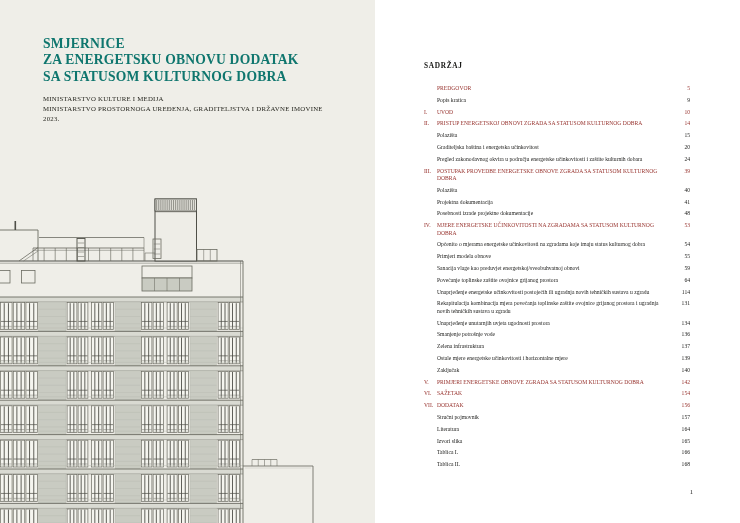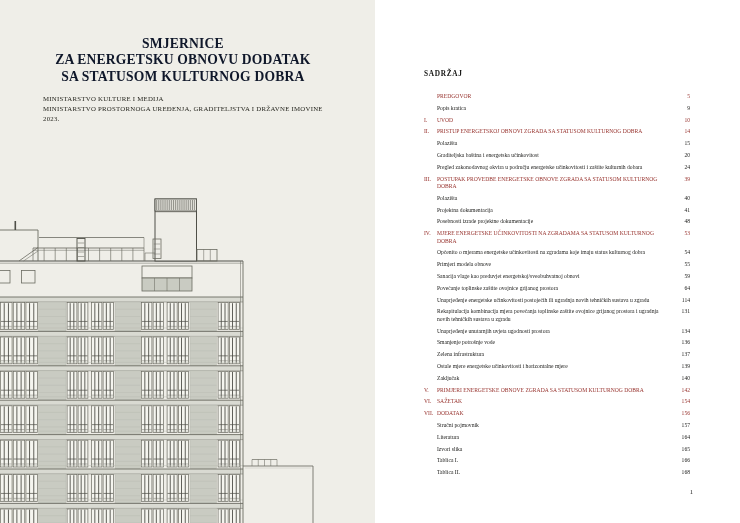--- a/index.html
+++ b/index.html
@@ -1,25 +1,25 @@
 <!DOCTYPE html>
 <html><head>
 <meta charset="utf-8">
 <style>
   html,body{margin:0;padding:0;background:#888;}
   .stage{position:relative;width:740px;height:523px;overflow:hidden;background:#ffffff;
          font-family:"Liberation Serif","DejaVu Serif",serif;}
   .left-page{position:absolute;left:0;top:0;width:375px;height:523px;background:#efeee8;}
   .right-page{position:absolute;left:375px;top:0;width:365px;height:523px;background:#ffffff;}
   .cover-text{position:absolute;left:43px;top:36px;z-index:2;}
-  .cover-title{font-size:13.6px;font-weight:bold;line-height:16.4px;letter-spacing:.2px;color:#0f172a;text-align:center;}
+  .cover-title{font-size:13.6px;font-weight:bold;line-height:16.4px;letter-spacing:.2px;color:#0f766e;}
   .cover-sub{margin-top:9px;font-size:6.8px;line-height:9.8px;letter-spacing:.25px;color:#26261f;}
   svg.drawing{position:absolute;left:0;top:0;}
   .toc{position:absolute;left:49px;top:53px;width:266px;}
-  .toc-heading{font-size:7.3px;font-weight:bold;letter-spacing:.7px;color:#121210;margin:16px 0 15px 0;}
+  .toc-heading{font-size:7.3px;font-weight:bold;letter-spacing:.7px;color:#121210;margin:8px 0 15px 0;}
   .toc-row{display:flex;align-items:flex-start;font-size:5.6px;line-height:7.4px;margin-bottom:4.4px;color:#1d1d1b;}
   .toc-row .n{width:13px;flex:none;}
   .toc-row .t{width:225px;flex:none;}
   .toc-row .p{margin-left:auto;text-align:right;white-space:nowrap;}
   .toc-row.section{color:#97322d;}
   .pagenum{position:absolute;right:47px;bottom:28px;font-size:6.6px;color:#222;}
 </style>
 </head>
 <body>
 

